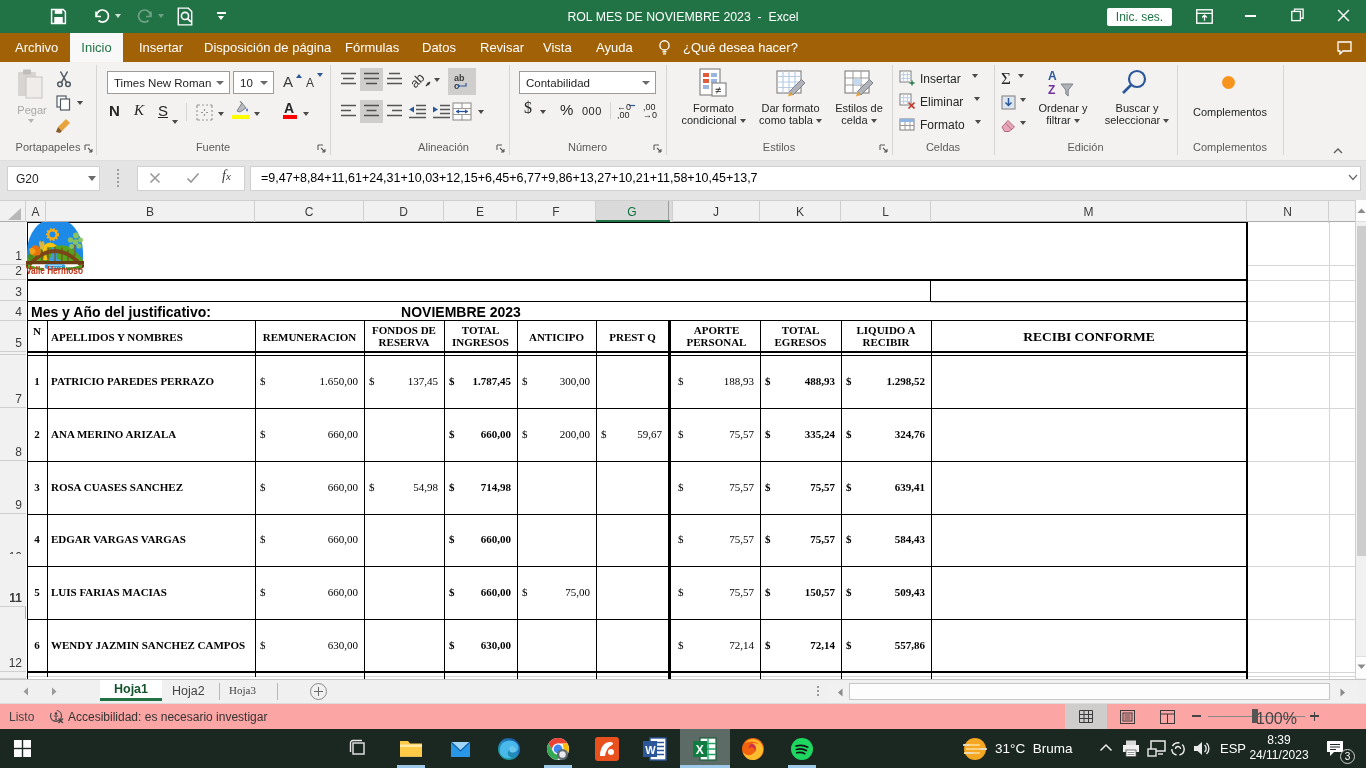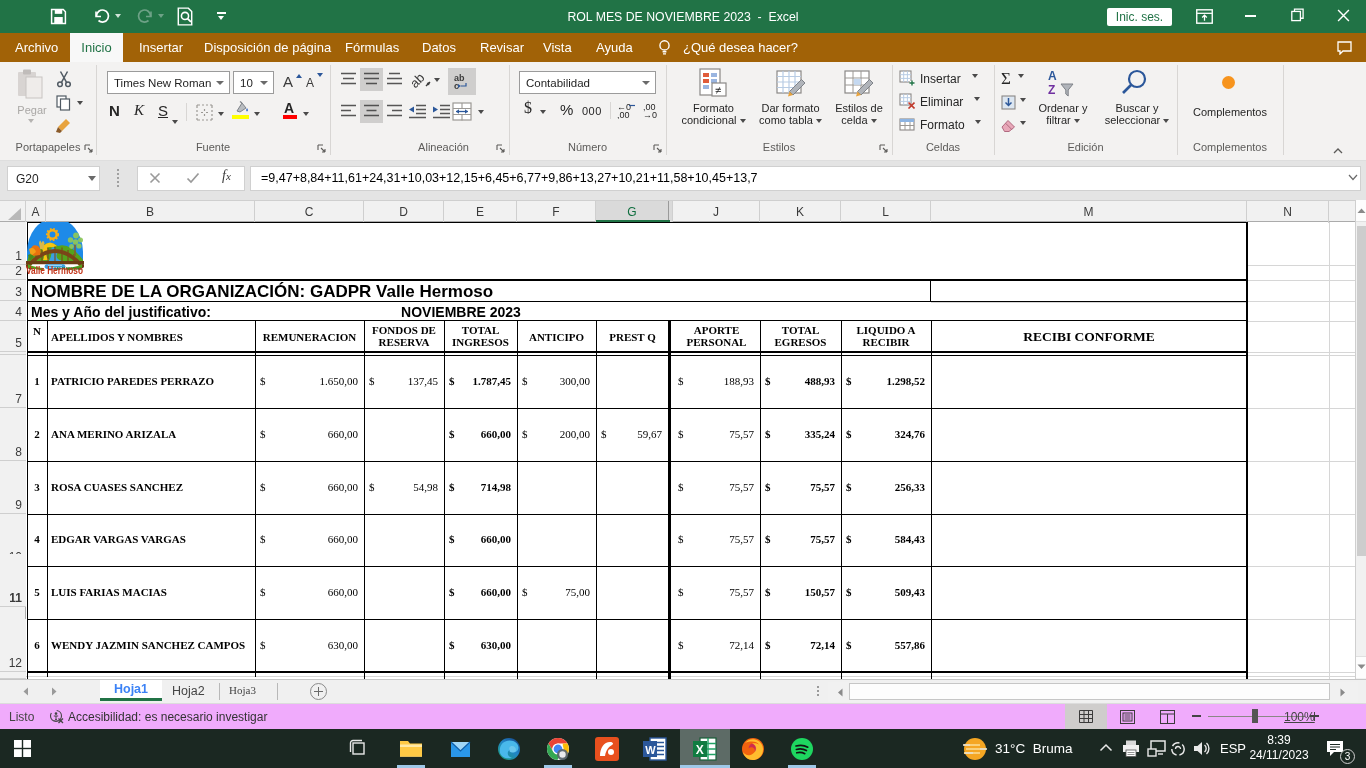--- a/index.html
+++ b/index.html
@@ -458,21 +458,20 @@
     <div class="vline" style="left:364px;top:321px;height:358px;"></div>
     <div class="vline" style="left:444px;top:321px;height:358px;"></div>
     <div class="vline" style="left:517px;top:321px;height:358px;"></div>
     <div class="vline" style="left:596px;top:321px;height:358px;"></div>
     <div class="vline" style="left:668px;top:321px;height:358px;width:3px;"></div>
     <div class="vline" style="left:760px;top:321px;height:358px;"></div>
     <div class="vline" style="left:841px;top:321px;height:358px;"></div>
     <div class="vline" style="left:931px;top:321px;height:358px;"></div>
 
 
-    <div class="abs" style="left:31px;top:282px;font-size:17px;font-weight:bold;color:#000;">NOMBRE DE LA ORGANIZACIÓN: GADPR Valle Hermoso</div>
 
     <div class="abs" style="left:31px;top:304px;font-size:14px;font-weight:bold;color:#000;">Mes y Año del justificativo:</div>
     <div class="abs" style="left:380px;top:304px;width:162px;text-align:center;font-size:14px;font-weight:bold;color:#000;">NOVIEMBRE 2023</div>
 
     <svg class="abs" style="left:26px;top:222px;" width="58" height="53" viewBox="0 0 58 53">
       <path d="M1 40 L1 30 A28 34 0 0 1 57 30 L57 40 Z" fill="#1e8ae8"></path>
       <path d="M1 40 Q4 26 13 27 Q22 17 32 24 Q44 20 57 38 L57 40 L1 40 Z" fill="#55a31c"></path>
       <path d="M17 24 Q24 17 31 24 Q27 26 24 25 Q20 27 17 24 Z" fill="#f8c410"></path>
       <path d="M19 23 q4 3 2 7 q-2 5 2 8 l-6 0 q2 -5 0 -8 q-2 -4 2 -7 Z" fill="#f8c410"></path>
       <circle cx="26.5" cy="12.5" r="5.6" fill="none" stroke="#f9ae15" stroke-width="1.9" stroke-dasharray="1.7 1.6"></circle>
@@ -598,21 +597,21 @@
     <div class="acct" style="left:673px;top:481px;width:87px;">
           <span class="d">$</span>
           <span class="v">75,57</span>
         </div>
     <div class="acct b" style="left:760px;top:481px;width:81px;">
           <span class="d">$</span>
           <span class="v">75,57</span>
         </div>
     <div class="acct b" style="left:841px;top:481px;width:90px;">
           <span class="d">$</span>
-          <span class="v">256,33</span>
+          <span class="v">639,41</span>
         </div>
 
     <div class="abs serif" style="left:27px;top:533px;width:20px;text-align:center;font-weight:bold;font-size:11px;">4</div>
     <div class="abs serif" style="left:51px;top:533px;font-weight:bold;font-size:11px;">EDGAR VARGAS VARGAS</div>
     <div class="acct" style="left:255px;top:533px;width:109px;">
           <span class="d">$</span>
           <span class="v">660,00</span>
         </div>
     <div class="acct b" style="left:444px;top:533px;width:73px;">
           <span class="d">$</span>
@@ -695,42 +694,42 @@
   </div>
   </div>
 
   <div class="abs" id="tabbar" style="left:0;top:679px;width:1366px;height:24px;background:#f0f0f0;border-top:1px solid #c6c6c6;">
     <svg class="abs" style="left:22px;top:7px;" width="8" height="9" viewBox="0 0 8 9">
         <path d="M6 0.5 L1.5 4.5 L6 8.5" fill="#9a9a9a"></path>
       </svg>
     <svg class="abs" style="left:50px;top:7px;" width="8" height="9" viewBox="0 0 8 9">
         <path d="M2 0.5 L6.5 4.5 L2 8.5" fill="#9a9a9a"></path>
       </svg>
-    <div class="abs" style="left:100px;top:0;width:62px;height:21px;background:#fff;border-bottom:3px solid #217346;display:flex;align-items:center;justify-content:center;font-size:12.5px;font-weight:bold;color:#3b82f6;">Hoja1</div>
+    <div class="abs" style="left:100px;top:0;width:62px;height:21px;background:#fff;border-bottom:3px solid #217346;display:flex;align-items:center;justify-content:center;font-size:12.5px;font-weight:bold;color:#14532d;">Hoja1</div>
     <div class="abs" style="left:172px;top:4px;font-size:12.5px;color:#444;">Hoja2</div>
     <div class="abs" style="left:219px;top:3px;width:1px;height:17px;background:#b8b8b8;"></div>
     <div class="abs" style="left:229px;top:4px;font-size:11px;color:#444;font-family:Liberation Serif, serif;">Hoja3</div>
     <div class="abs" style="left:277px;top:3px;width:1px;height:17px;background:#b8b8b8;"></div>
     <div class="abs" style="left:310px;top:3px;width:17px;height:17px;border:1px solid #8a8a8a;border-radius:50%;"></div>
     <div class="abs" style="left:314px;top:10.5px;width:9px;height:1.4px;background:#6a6a6a;"></div>
     <div class="abs" style="left:318px;top:6.5px;width:1.4px;height:9px;background:#6a6a6a;"></div>
 
     <div class="abs" style="left:817px;top:6px;width:2px;height:12px;background:repeating-linear-gradient(#9a9a9a 0 2px, transparent 2px 4px);"></div>
     <div class="abs" style="left:828px;top:2px;width:530px;height:20px;background:#f1f1f1;">
       <svg class="abs" style="left:9px;top:6px;" width="7" height="9" viewBox="0 0 7 9">
           <path d="M5.5 0.5 L1 4.5 L5.5 8.5" fill="#8a8a8a"></path>
         </svg>
       <div class="abs" style="left:21px;top:1px;width:481px;height:17px;background:#fdfdfd;border:1px solid #c6c6c6;"></div>
       <svg class="abs" style="left:511px;top:6px;" width="7" height="9" viewBox="0 0 7 9">
           <path d="M1.5 0.5 L6 4.5 L1.5 8.5" fill="#8a8a8a"></path>
         </svg>
     </div>
   </div>
 
-  <div class="abs" id="statusbar" style="left:0;top:703px;width:1366px;height:26px;background:#f0abfc;border-top:1px solid #dcdcdc;">
+  <div class="abs" id="statusbar" style="left:0;top:703px;width:1366px;height:26px;background:#fca5a5;border-top:1px solid #dcdcdc;">
     <div class="abs" style="left:9px;top:6px;font-size:12px;color:#444;">Listo</div>
     <svg class="abs" style="left:49px;top:5px;" width="15" height="15" viewBox="0 0 15 15">
       <circle cx="7" cy="7" r="5.5" fill="none" stroke="#444" stroke-width="1.1" stroke-dasharray="20 6"></circle>
       <circle cx="7" cy="4.6" r="1.3" fill="#444"></circle>
       <path d="M4.8 7 h4.4 M7 7 v3.2 M5.6 12 l1.4 -2 l1.4 2" stroke="#444" stroke-width="1" fill="none"></path>
       <path d="M9.5 9.5 L14 14 M14 9.5 L9.5 14" stroke="#444" stroke-width="1.3"></path>
     </svg>
     <div class="abs" style="left:68px;top:6px;font-size:12px;color:#333;">Accesibilidad: es necesario investigar</div>
 
     <div class="abs" style="left:1065px;top:0;width:42px;height:25px;background:#cfcdcc;"></div>
@@ -746,21 +745,21 @@
         <rect x="0.5" y="0.5" width="14" height="13" fill="none" stroke="#3b3b3b" stroke-width="1"></rect>
         <path d="M0.5 4 h14 M7.5 4 v9.5" stroke="#3b3b3b" stroke-width="1"></path>
         <rect x="2.5" y="6" width="3.5" height="3" fill="#3b3b3b" opacity="0.0"></rect>
       </svg>
 
     <div class="abs" style="left:1192px;top:11px;width:9px;height:1.6px;background:#444;"></div>
     <div class="abs" style="left:1208px;top:12px;width:97px;height:1px;background:#8a8886;"></div>
     <div class="abs" style="left:1252px;top:5px;width:6px;height:14px;background:#555;"></div>
     <div class="abs" style="left:1310px;top:11.2px;width:9px;height:1.6px;background:#444;"></div>
     <div class="abs" style="left:1313.7px;top:7.5px;width:1.6px;height:9px;background:#444;"></div>
-    <div class="abs" style="left:1284px;top:6px;font-size:12px;color:#444;text-decoration:underline;">100%</div>
+    <div class="abs" style="left:1256px;top:6px;font-size:16px;color:#444;">100%</div>
   </div>
 
   <div class="abs" id="taskbar" style="left:0;top:729px;width:1366px;height:39px;background:#1b2822;">
 
     <svg class="abs" style="left:14px;top:11px;" width="17" height="17" viewBox="0 0 17 17">
       <rect x="0" y="0" width="7.8" height="7.8" fill="#fff"></rect>
         <rect x="9.2" y="0" width="7.8" height="7.8" fill="#fff"></rect>
       <rect x="0" y="9.2" width="7.8" height="7.8" fill="#fff"></rect>
         <rect x="9.2" y="9.2" width="7.8" height="7.8" fill="#fff"></rect>
     </svg>

